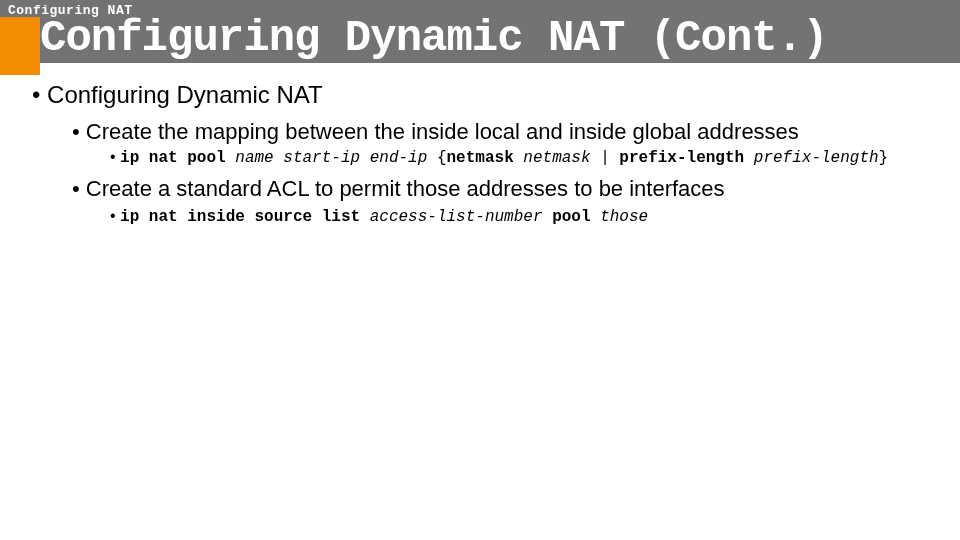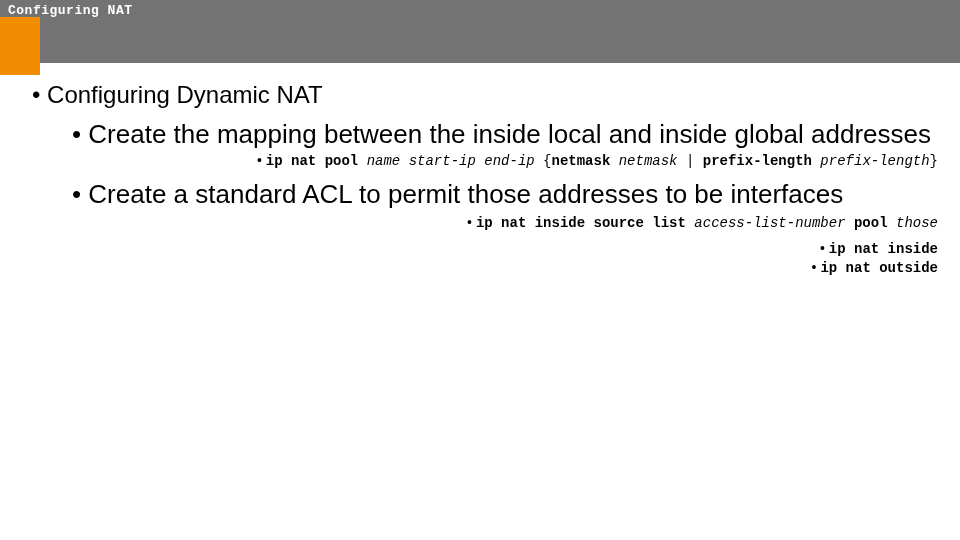--- a/index.html
+++ b/index.html
@@ -46,47 +46,47 @@
     ul { list-style: none; }
     .lvl1 > li { margin-bottom: 6px; }
     .lvl1 > li > .item {
       font-size: 24px;
       padding-left: 10px;
     }
     .lvl1 > li > .item::before { content: "• "; }
     .lvl2 { margin-top: 10px; }
     .lvl2 > li { margin-bottom: 4px; }
     .lvl2 > li > .item {
-      font-size: 26px;
+      font-size: 22px;
       padding-left: 50px;
       text-indent: -14px;
       margin-left: 14px;
     }
     .lvl2 > li > .item::before { content: "• "; }
     .lvl3 { margin-top: 2px; margin-bottom: 8px; }
     .lvl3 > li > .item {
-      font-size: 14px;
+      font-size: 16px;
       padding-left: 88px;
       text-indent: -14px;
       margin-left: 14px;
       font-family: "Courier New", Courier, monospace;
       line-height: 1.25;
-      text-align: right;
     }
     .lvl3 > li > .item .bullet { font-family: Arial, sans-serif; }
     .b { font-weight: bold; }
     .i { font-style: italic; }
     .n { font-weight: normal; font-style: normal; }
   </style>
 </head>
 <body>
 
 <div class="header">
   <div class="orange-block"></div>
   <div class="header-small">Configuring NAT</div>
+  <div class="header-title">Configuring Dynamic NAT (Cont.)</div>
 </div>
 
 <div class="content">
   <ul class="lvl1">
     <li>
       <div class="item">Configuring Dynamic NAT</div>
       <ul class="lvl2">
         <li>
           <div class="item">Create the mapping between the inside local and inside global addresses</div>
           <ul class="lvl3">
@@ -99,25 +99,17 @@
           <div class="item">Create a standard ACL to permit those addresses to be interfaces</div>
         </li>
         <li>
           <ul class="lvl3">
             <li>
               <div class="item"><span class="bullet">• </span><span class="b">ip nat inside source list</span><span class="i"> access-list-number</span><span class="b"> pool</span><span class="i"> those</span></div>
             </li>
           </ul>
         </li>
         <li>
-          <ul class="lvl3">
-            <li>
-              <div class="item"><span class="bullet">• </span><span class="b">ip nat inside</span></div>
-            </li>
-            <li>
-              <div class="item"><span class="bullet">• </span><span class="b">ip nat outside</span></div>
-            </li>
-          </ul>
         </li>
       </ul>
     </li>
   </ul>
 </div>
 
 </body></html>

